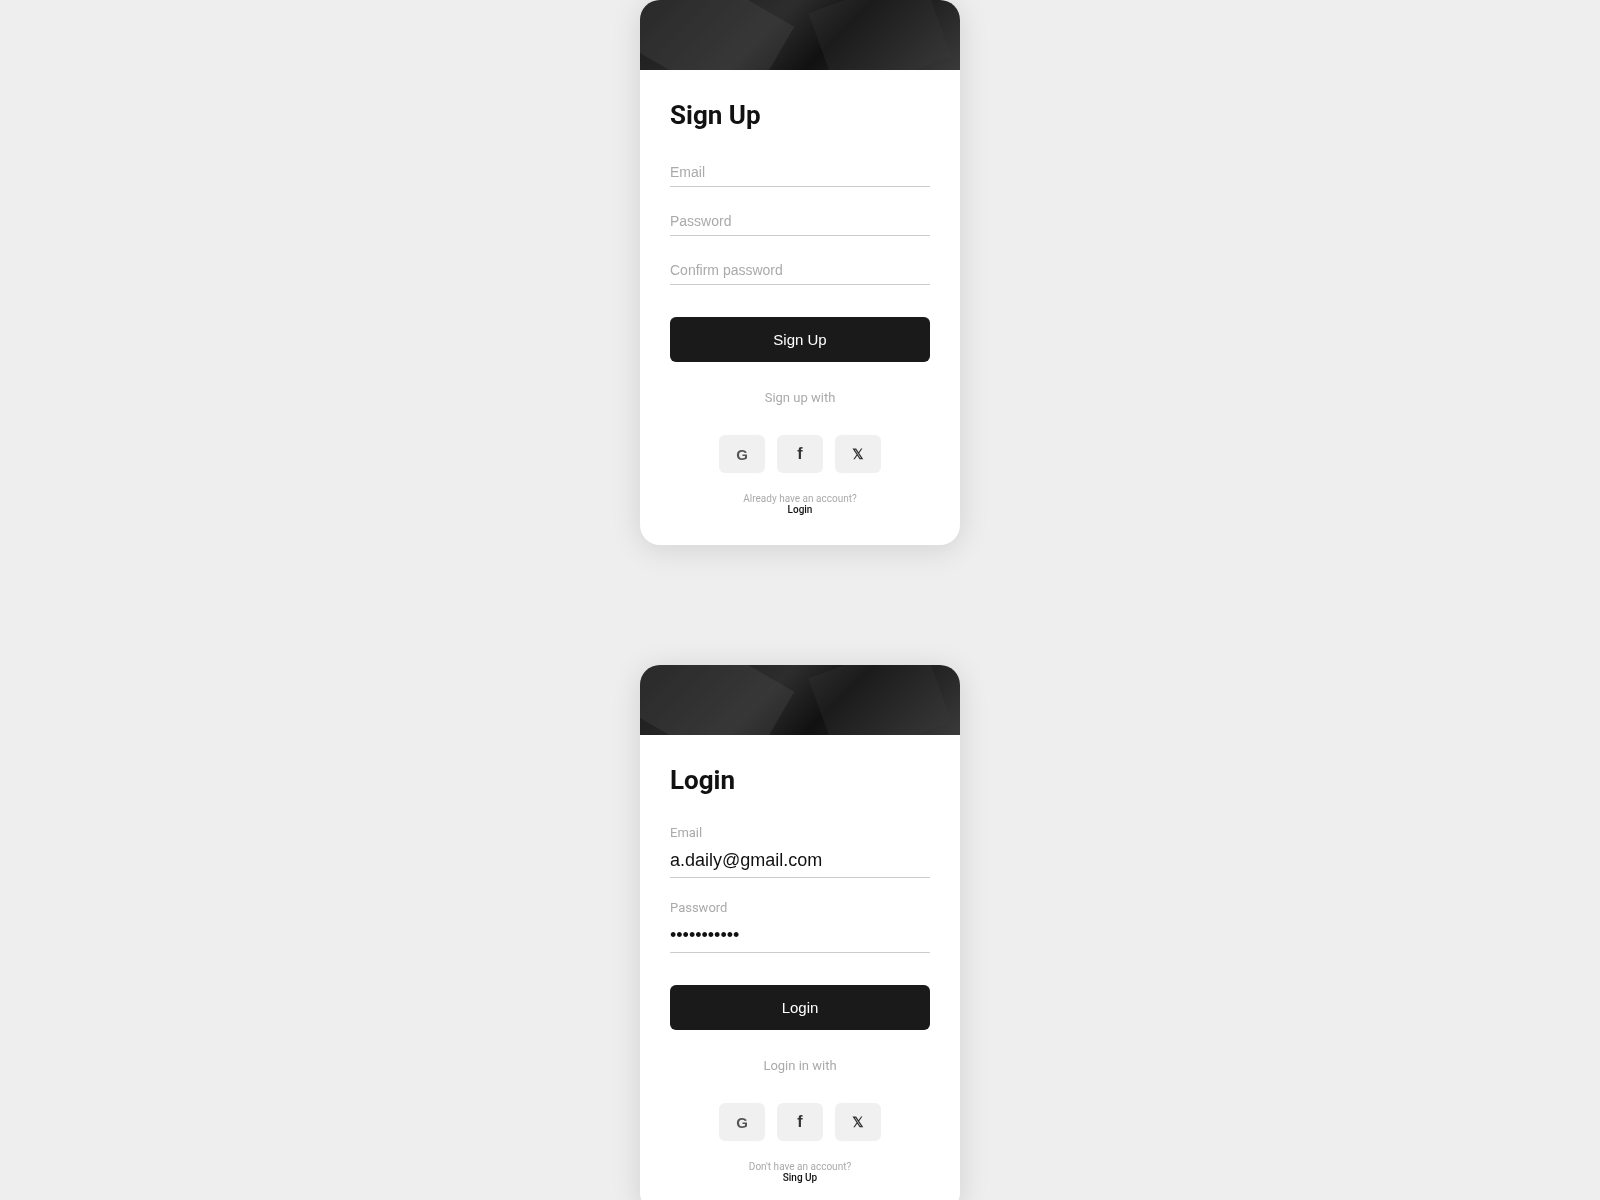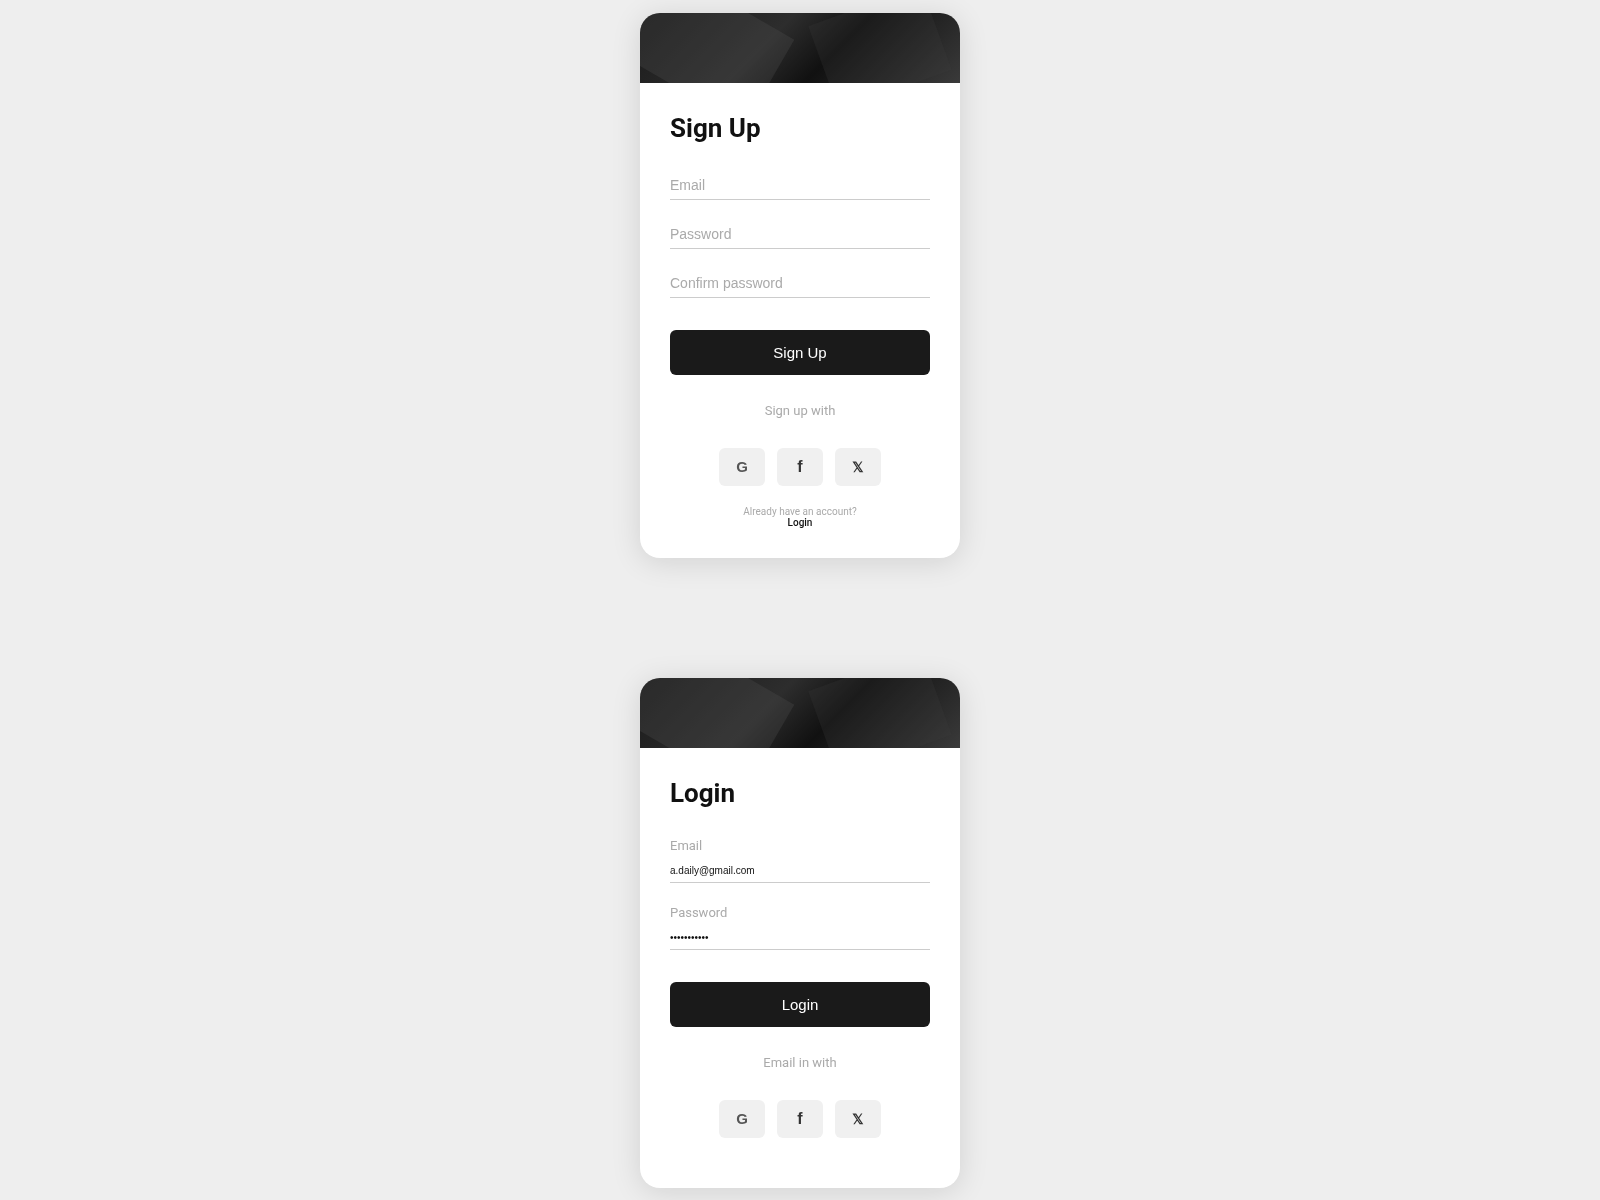--- a/index.html
+++ b/index.html
@@ -69,21 +69,21 @@
       display: block;
       font-size: 13px;
       color: #aaa;
       margin-bottom: 6px;
     }
     .form-input {
       width: 100%;
       border: none;
       border-bottom: 1px solid #ccc;
       outline: none;
-      font-size: 10px;
+      font-size: 18px;
       color: #111;
       padding: 4px 0 6px 0;
       background: transparent;
     }
     .form-input::placeholder {
       color: #aaa;
       font-size: 14px;
     }
     .btn-primary {
       width: 100%;
@@ -225,29 +225,33 @@
       </div>
 
       <div class="form-group">
         <label class="form-label">Password</label>
         <input class="form-input" type="password" value="password123" style="">
       </div>
 
       <button class="btn-primary">Login</button>
 
       <div class="social-section">
-        <p class="social-label">Email in with</p>
+        <p class="social-label">Login in with</p>
         <div class="social-buttons">
           <button class="social-btn">
             <span class="google-icon">G</span>
           </button>
           <button class="social-btn">
             <span class="facebook-icon">f</span>
           </button>
           <button class="social-btn">
             <span class="twitter-icon">𝕏</span>
           </button>
+        </div>
+        <div class="footer-link">
+          <span>Don't have an account?</span>
+          <span class="link">Sing Up</span>
         </div>
       </div>
     </div>
   </div>
 
 </div>
 
 </body></html>

